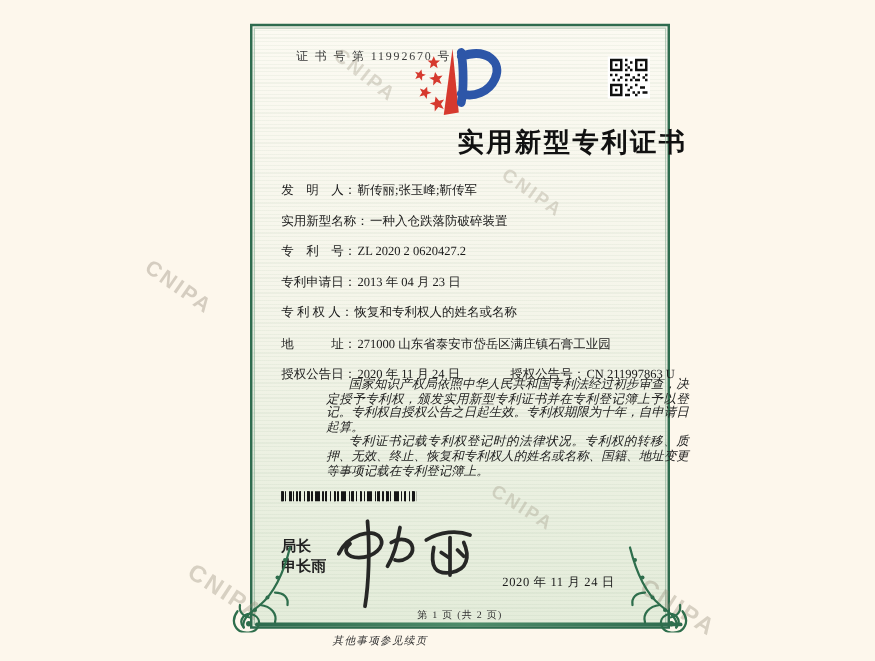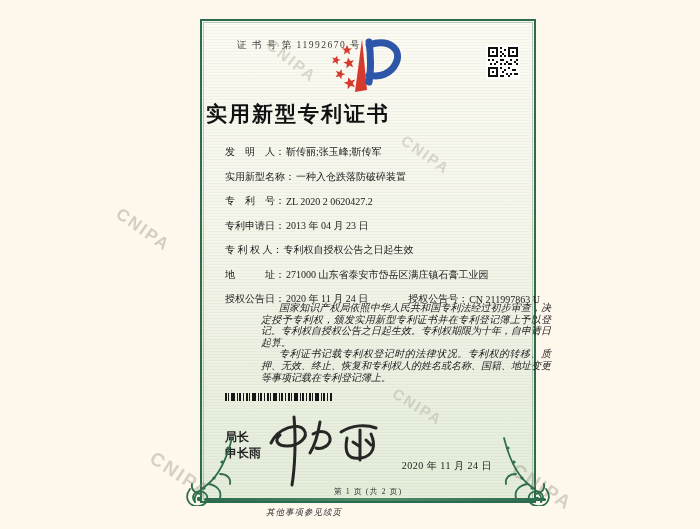--- a/index.html
+++ b/index.html
@@ -27,22 +27,22 @@
   }
 
   .cert-no{
     position:absolute;left:13px;top:18px;
     font-size:9.5px;letter-spacing:1.5px;color:#3a3a3a;margin-left:22px;
   }
   .logo{position:absolute;left:120px;top:15px;width:84px;height:60px;}
   .qr{position:absolute;left:284px;top:24px;width:34px;height:34px;}
 
   .title{
-    position:absolute;left:4px;top:79px;width:100%;
-    text-align:left;font-size:21px;font-weight:700;color:#111;
+    position:absolute;left:16px;top:79px;width:100%;
+    text-align:right;font-size:21px;font-weight:700;color:#111;
     letter-spacing:2px;
   }
 
   .fields{position:absolute;left:23px;top:119px;width:292px;}
   .frow{height:24.5px;display:flex;align-items:center;font-size:10px;color:#1b1b1b;white-space:nowrap;}
   .flabel{color:#1b1b1b;}
   .fvalue{margin-left:1px;}
   .pair2{margin-left:40px;}
 
   .paras{
@@ -189,21 +189,21 @@
       <div class="frow">
         <span class="flabel">专　利　号：</span>
         <span class="fvalue">ZL 2020 2 0620427.2</span>
       </div>
       <div class="frow">
         <span class="flabel">专利申请日：</span>
         <span class="fvalue">2013 年 04 月 23 日</span>
       </div>
       <div class="frow">
         <span class="flabel">专 利 权 人：</span>
-        <span class="fvalue">专利权自授权公告之日起生效</span>
+        <span class="fvalue">恢复和专利权人的姓名或名称</span>
       </div>
       <div class="frow">
         <span class="flabel">地　　　址：</span>
         <span class="fvalue">271000 山东省泰安市岱岳区满庄镇石膏工业园</span>
       </div>
       <div class="frow">
         <span class="flabel">授权公告日：</span>
         <span class="fvalue">2020 年 11 月 24 日</span>
         <span class="flabel pair2">授权公告号：</span>
         <span class="fvalue">CN 211997863 U</span>

